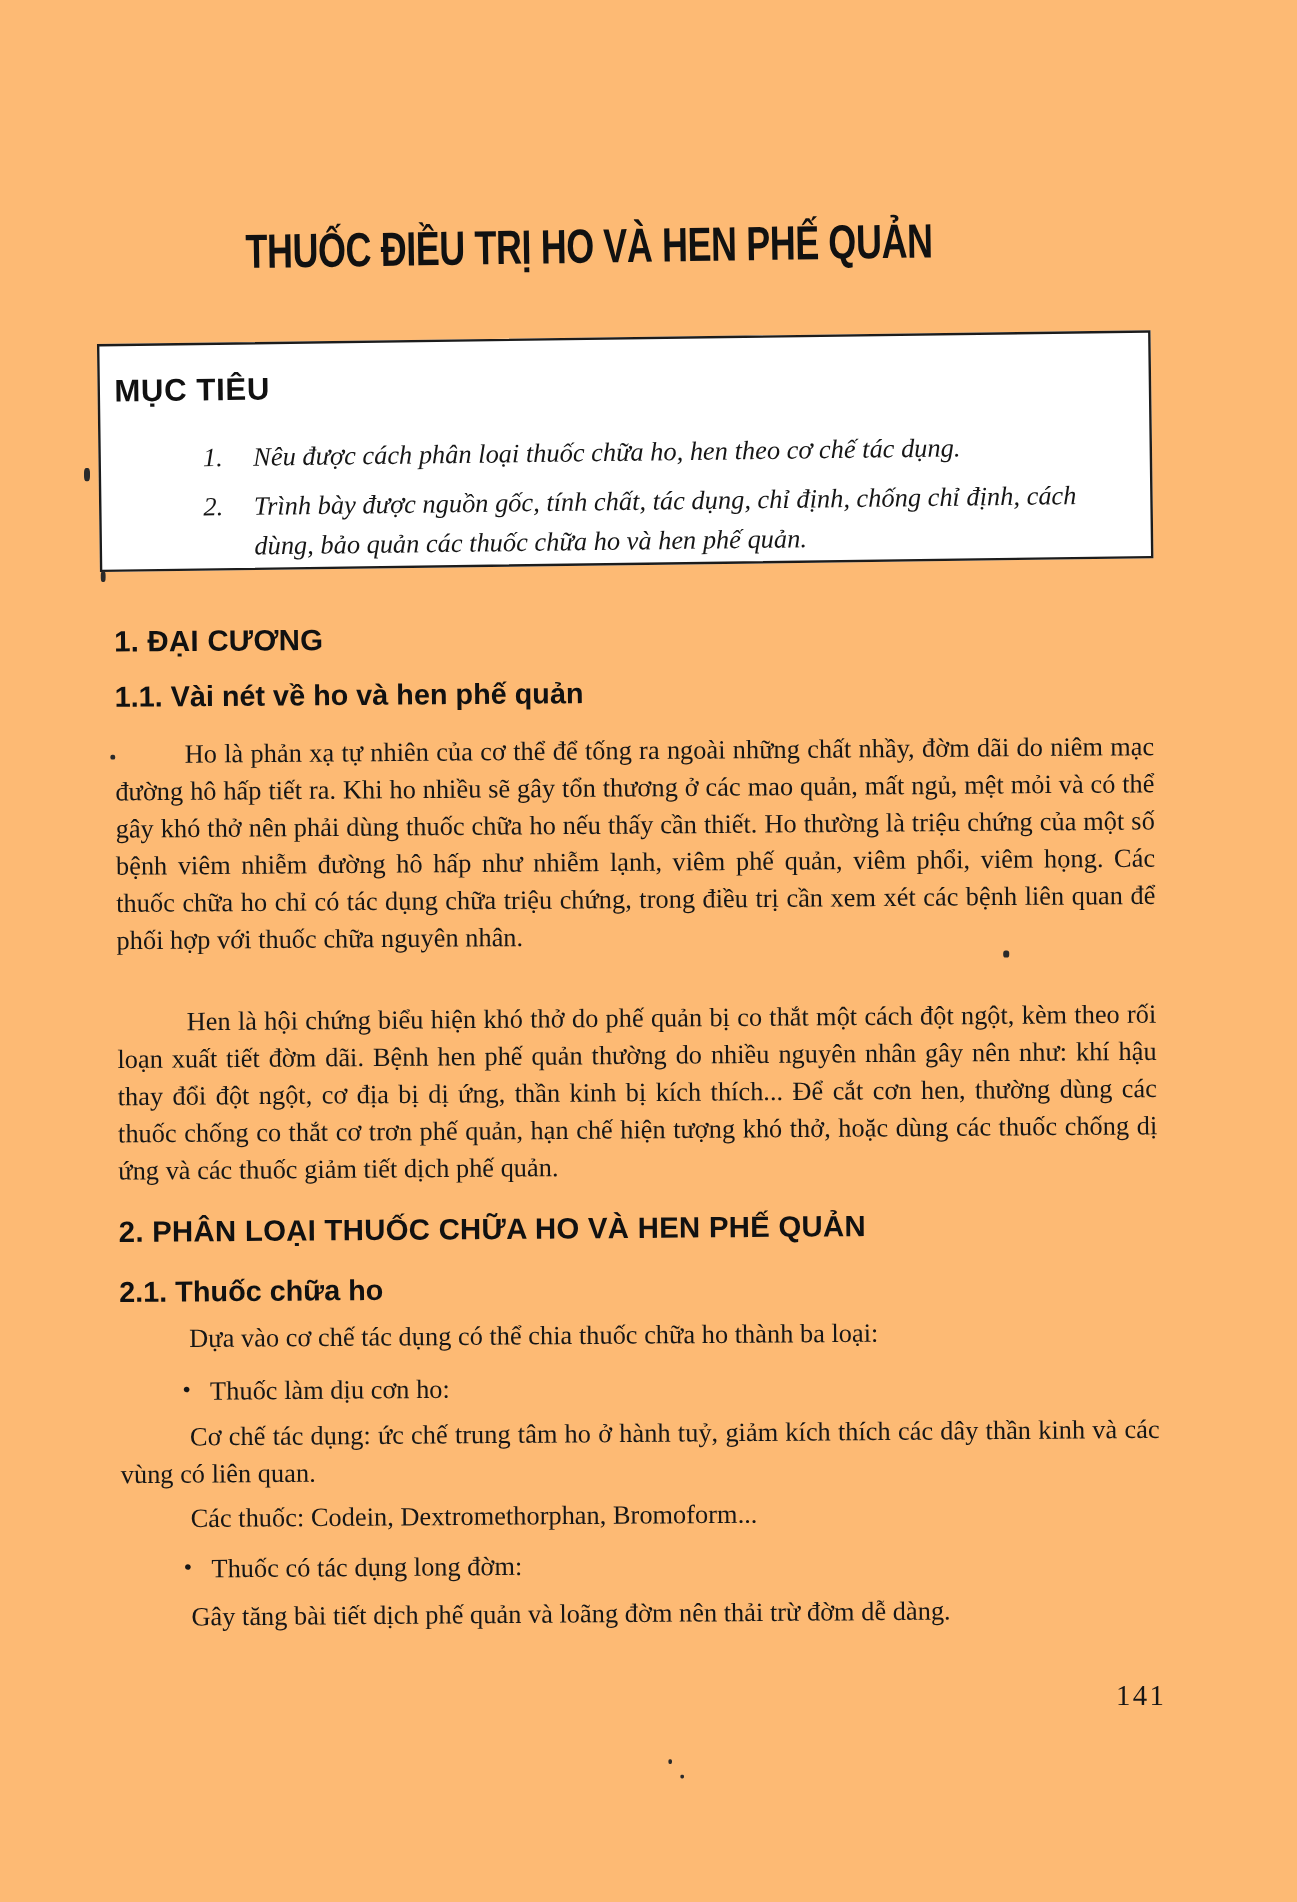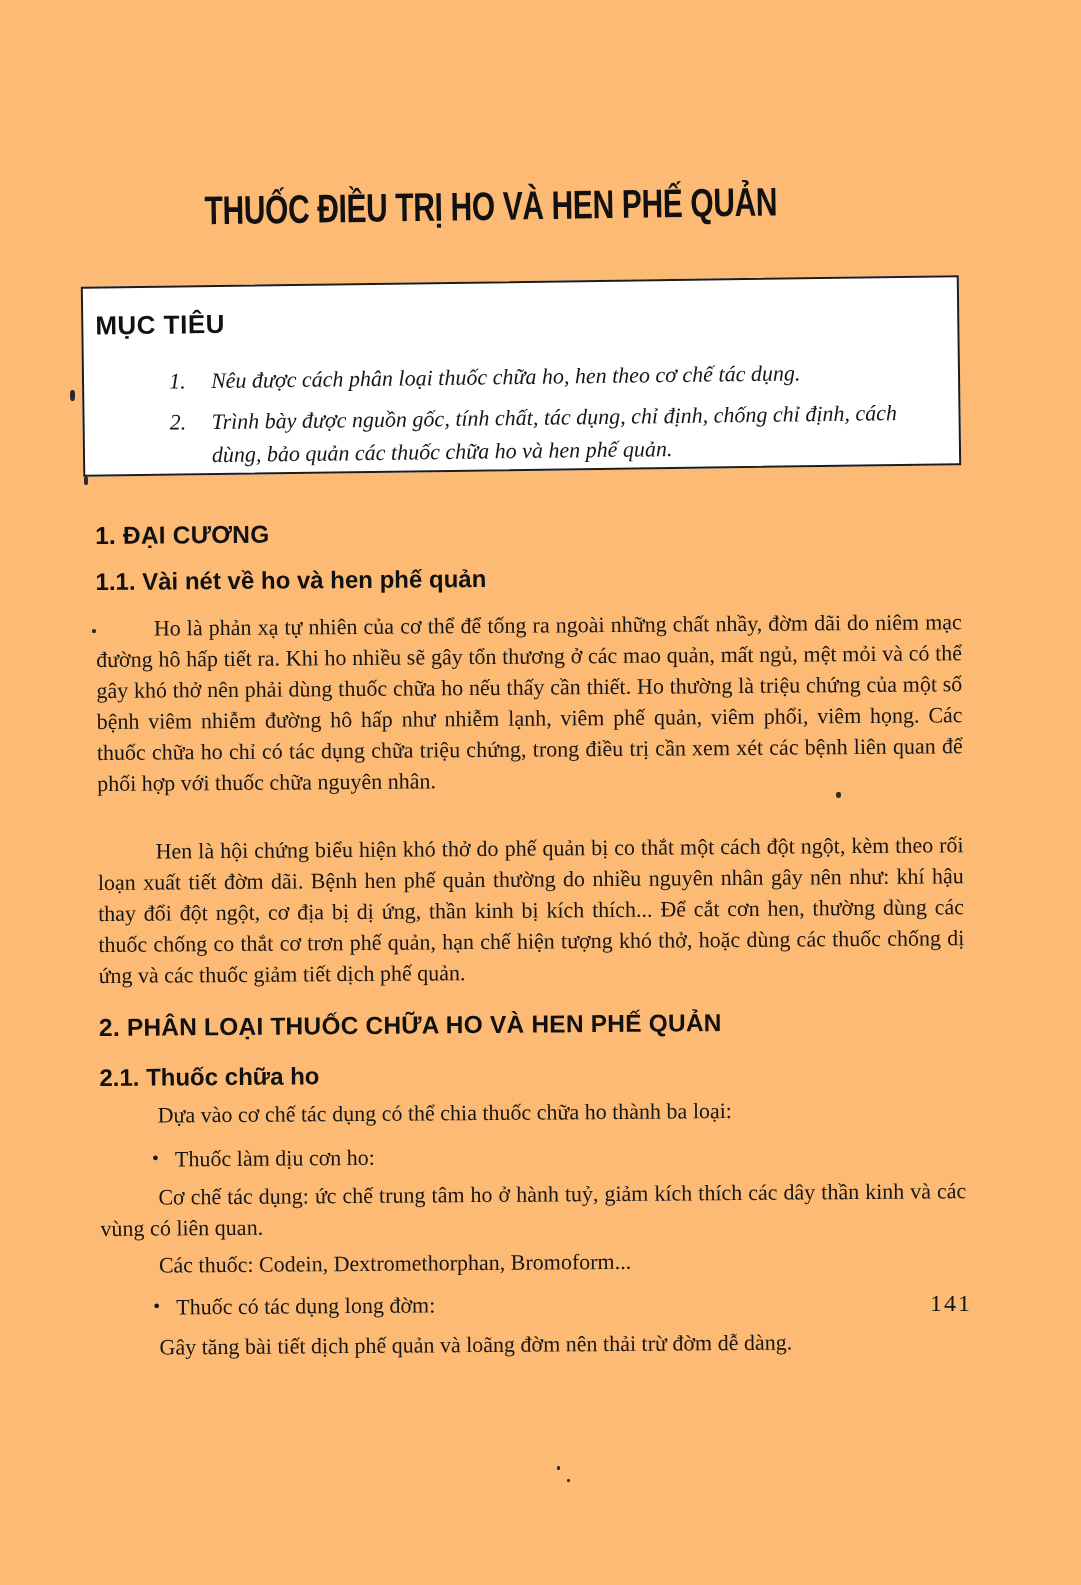--- a/index.html
+++ b/index.html
@@ -89,21 +89,21 @@
     white-space: nowrap;
   }
   .body-para { text-align: justify; text-indent: 58px; }
   .plain-para { text-indent: 58px; }
   .bullet-row { display: flex; align-items: baseline; padding-left: 52px; }
   .bullet-glyph { flex: 0 0 auto; margin-right: 16px; font-size: 20px; position: relative; top: -2px; }
   
   .page-number {
     position: absolute;
     left: 930px;
-    top: 1290px;
+    top: 1401px;
     font-size: 24px;
     letter-spacing: 2px;
     color: #161616;
   }
   
   .artifact { position: absolute; background: #2a2a2a; border-radius: 40%; }
   .a1 { left: 70px;  top: 390px;  width: 5px; height: 11px; }
   .a2 { left: 84px;  top: 476px;  width: 4px; height: 9px;  }
   .a3 { left: 92px;  top: 629px;  width: 4px; height: 4px;  }
   .a4 { left: 836px; top: 792px;  width: 5px; height: 6px;  }

